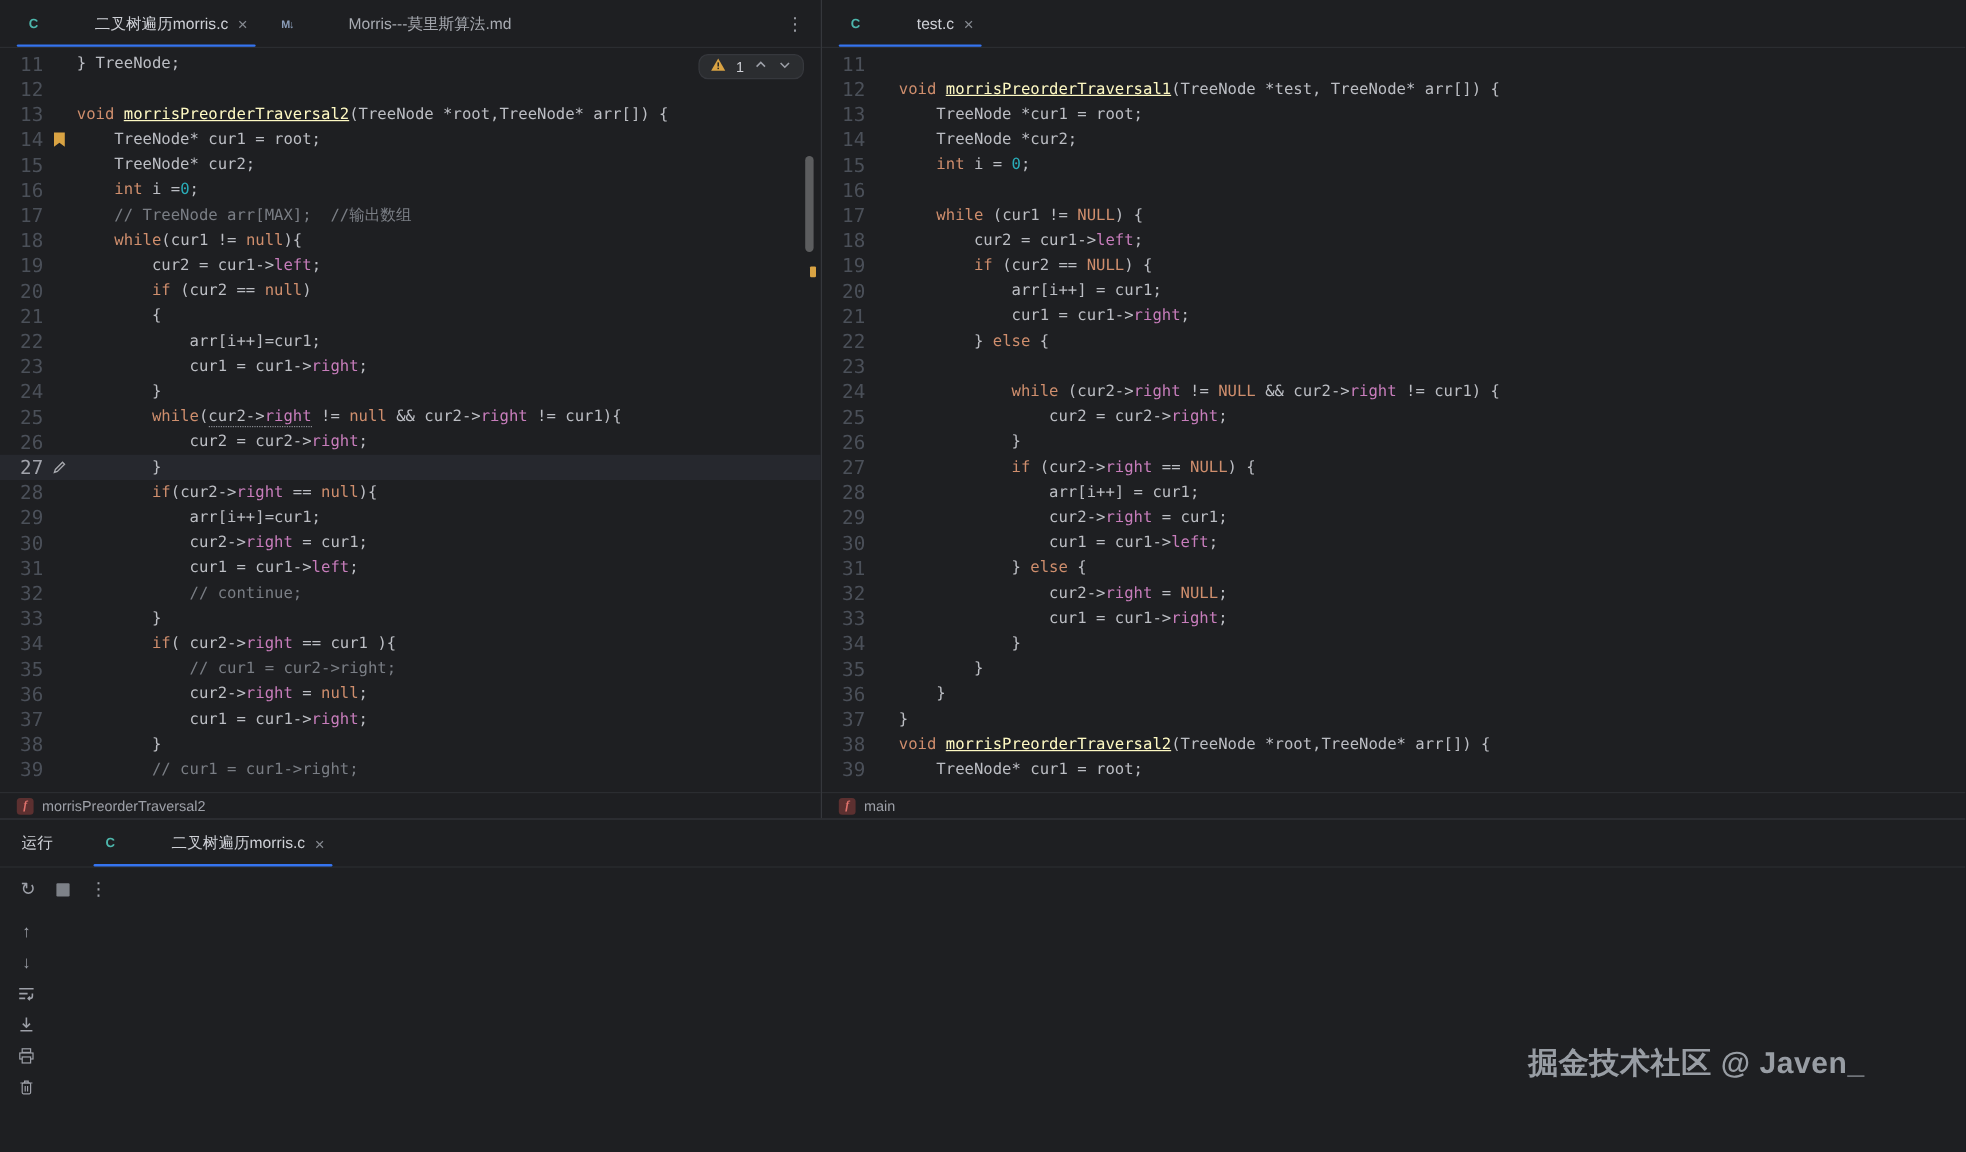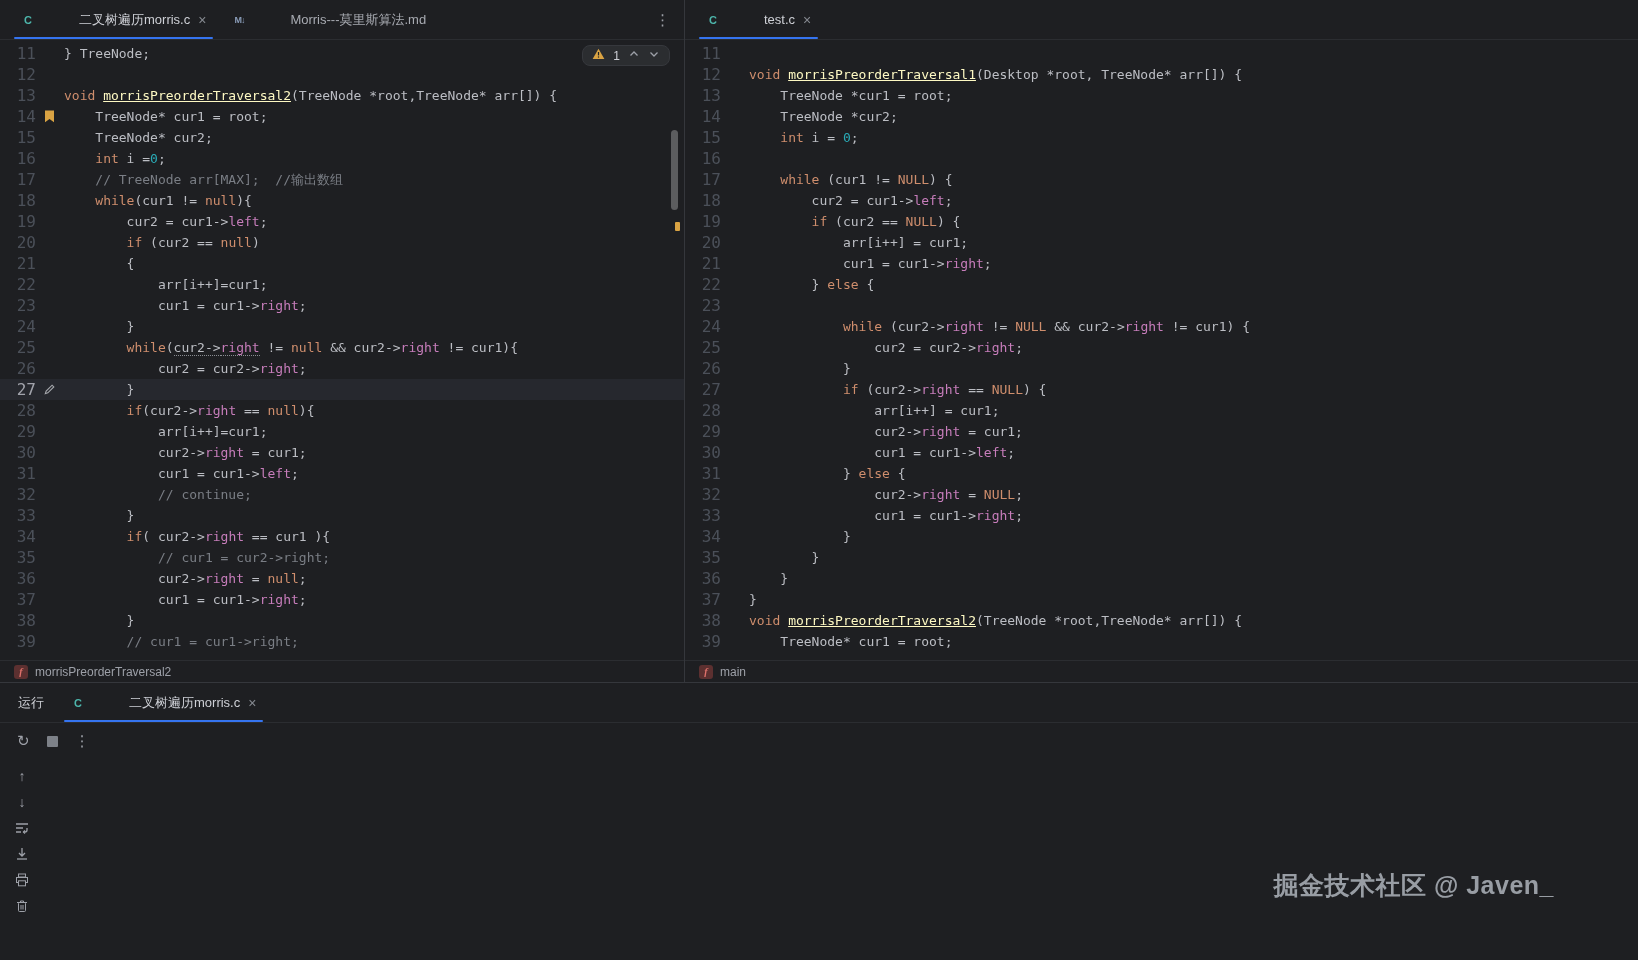--- a/index.html
+++ b/index.html
@@ -35,21 +35,21 @@
   .sg.num{color:#2aacb8;}
   .sg.cm{color:#7a7e85;}
   .sg.wr{border-bottom:1px dotted #8a8d93;}
   .inspect{position:absolute;top:5px;right:14px;display:flex;align-items:center;gap:8px;background:#2b2d30;border:1px solid #36383d;border-radius:8px;padding:2px 9px;font-size:12px;color:#ced0d6;}
   .warn-count{color:#ced0d6;}
   .sb-thumb{position:absolute;right:6px;top:90px;width:7px;height:80px;background:rgba(255,255,255,0.28);border-radius:4px;}
   .stripe-warn{position:absolute;right:4px;top:182px;width:5px;height:9px;background:#d9a343;border-radius:1px;}
   .crumbs{height:22px;display:flex;align-items:center;gap:7px;padding-left:14px;border-top:1px solid #2b2d31;font-size:12px;color:#9da0a8;}
   .fn-badge{width:14px;height:14px;border-radius:3px;background:#5c3030;color:#e0726c;display:flex;align-items:center;justify-content:center;font-size:10px;font-weight:700;font-style:italic;font-family:"Liberation Serif",serif;}
   .bottom{position:absolute;top:682px;left:0;width:1638px;height:278px;border-top:1px solid #35373c;background:#1e1f22;display:flex;flex-direction:column;}
-  .bt-header{height:40px;display:flex;align-items:stretch;gap:14px;padding-left:18px;border-bottom:1px solid #2b2d31;}
+  .bt-header{height:40px;display:flex;align-items:stretch;gap:28px;padding-left:18px;border-bottom:1px solid #2b2d31;}
   .bt-title{display:flex;align-items:center;font-size:13px;color:#ced0d6;}
   .bt-toolbar{height:36px;display:flex;align-items:center;gap:17px;padding-left:17px;}
   .tool-ic{color:#9da0a8;font-size:15px;display:flex;align-items:center;}
   .stop-sq{width:11px;height:11px;background:#7d8188;border-radius:1px;display:inline-block;}
   .bt-body{position:relative;flex:1;display:flex;}
   .gutter-col{width:44px;flex:0 0 44px;display:flex;flex-direction:column;align-items:center;padding-top:8px;gap:9px;}
   .gc-ic{color:#9da0a8;font-size:14px;height:17px;display:flex;align-items:center;justify-content:center;}
   .console{font-family:"DejaVu Sans Mono",monospace;font-size:13px;line-height:19px;padding-top:6px;color:#bcbec4;}
   .console-line{min-height:19px;white-space:pre;}
   .watermark{position:absolute;right:84px;bottom:58px;font-size:25px;font-weight:700;color:#989da4;letter-spacing:0.5px;}
@@ -326,21 +326,21 @@
                 <span class="ln">11</span>
                 <span class="gicon"></span>
               </span>
               <span class="codetxt"></span>
             </div>
             <div class="code-line">
               <span class="gut">
                 <span class="ln">12</span>
                 <span class="gicon"></span>
               </span>
-              <span class="codetxt"><span class="sg kw">void </span><span class="sg fn">morrisPreorderTraversal1</span><span class="sg pl">(Desktop *root, TreeNode* arr[]) {</span></span>
+              <span class="codetxt"><span class="sg kw">void </span><span class="sg fn">morrisPreorderTraversal1</span><span class="sg pl">(TreeNode *test, TreeNode* arr[]) {</span></span>
             </div>
             <div class="code-line">
               <span class="gut">
                 <span class="ln">13</span>
                 <span class="gicon"></span>
               </span>
               <span class="codetxt"><span class="sg pl">    TreeNode *cur1 = root;</span></span>
             </div>
             <div class="code-line">
               <span class="gut">

